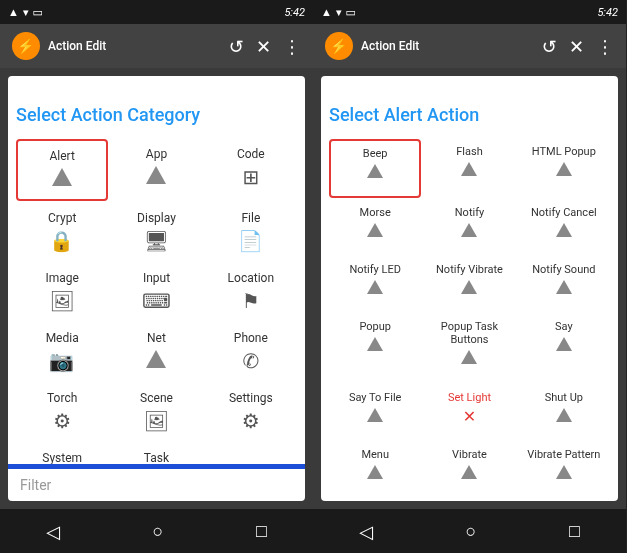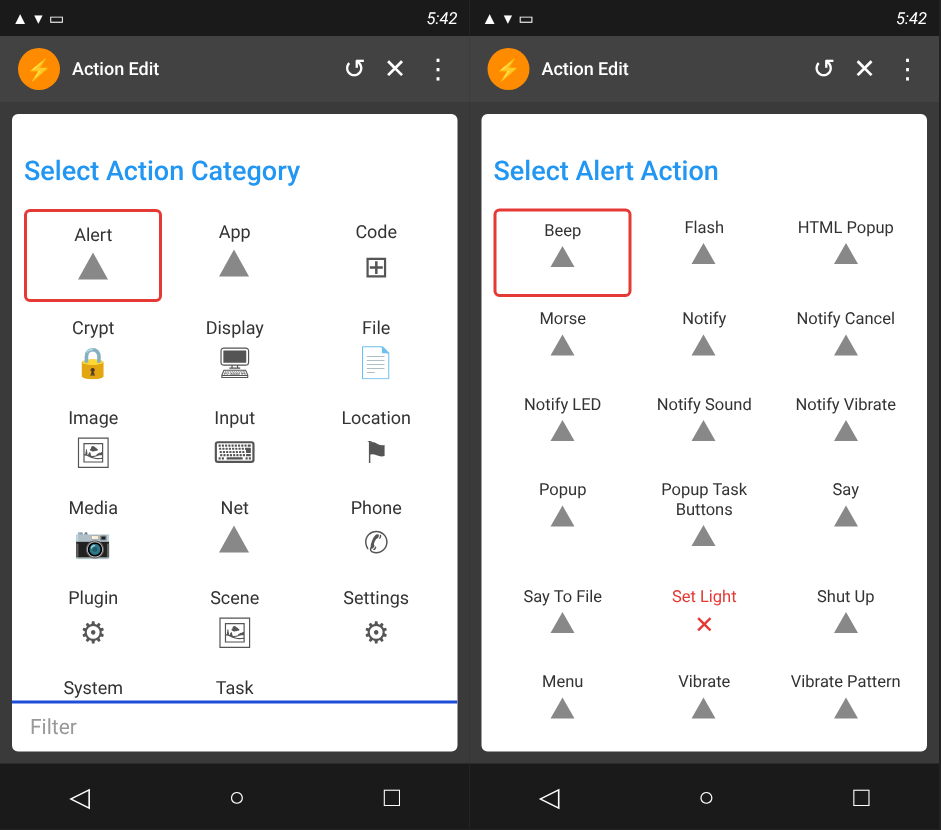--- a/index.html
+++ b/index.html
@@ -127,21 +127,21 @@
       margin-bottom: 4px;
     }
 
     .category-icon {
       font-size: 20px;
       color: #555;
     }
 
     .filter-bar {
       padding: 8px 12px;
-      border-top: 2px solid #1d4ed8;
+      border-top: 5px solid #1d4ed8;
       font-size: 14px;
       color: #999;
     }
 
     .nav-bar {
       height: 44px;
       background: #1a1a1a;
       display: flex;
       align-items: center;
       justify-content: space-around;
@@ -296,21 +296,21 @@
         <span class="category-label">Net</span>
         <span class="category-icon">
           <span class="tri"></span>
         </span>
       </div>
       <div class="category-item">
         <span class="category-label">Phone</span>
         <span class="category-icon">✆</span>
       </div>
       <div class="category-item">
-        <span class="category-label">Plugin</span>
+        <span class="category-label">Torch</span>
         <span class="category-icon">⚙</span>
       </div>
       <div class="category-item">
         <span class="category-label">Scene</span>
         <span class="category-icon">🖼</span>
       </div>
       <div class="category-item">
         <span class="category-label">Settings</span>
         <span class="category-icon">⚙</span>
       </div>
@@ -389,26 +389,26 @@
 
       <div class="alert-item">
         <span class="alert-label">Notify Cancel</span>
         <span class="alert-icon"><span class="tri-small"></span></span>
       </div>
       <div class="alert-item">
         <span class="alert-label">Notify LED</span>
         <span class="alert-icon"><span class="tri-small"></span></span>
       </div>
       <div class="alert-item">
+        <span class="alert-label">Notify Vibrate</span>
+        <span class="alert-icon"><span class="tri-small"></span></span>
+      </div>
+
+      <div class="alert-item">
         <span class="alert-label">Notify Sound</span>
-        <span class="alert-icon"><span class="tri-small"></span></span>
-      </div>
-
-      <div class="alert-item">
-        <span class="alert-label">Notify Vibrate</span>
         <span class="alert-icon"><span class="tri-small"></span></span>
       </div>
       <div class="alert-item">
         <span class="alert-label">Popup</span>
         <span class="alert-icon"><span class="tri-small"></span></span>
       </div>
       <div class="alert-item">
         <span class="alert-label">Popup Task Buttons</span>
         <span class="alert-icon"><span class="tri-small"></span></span>
       </div>

